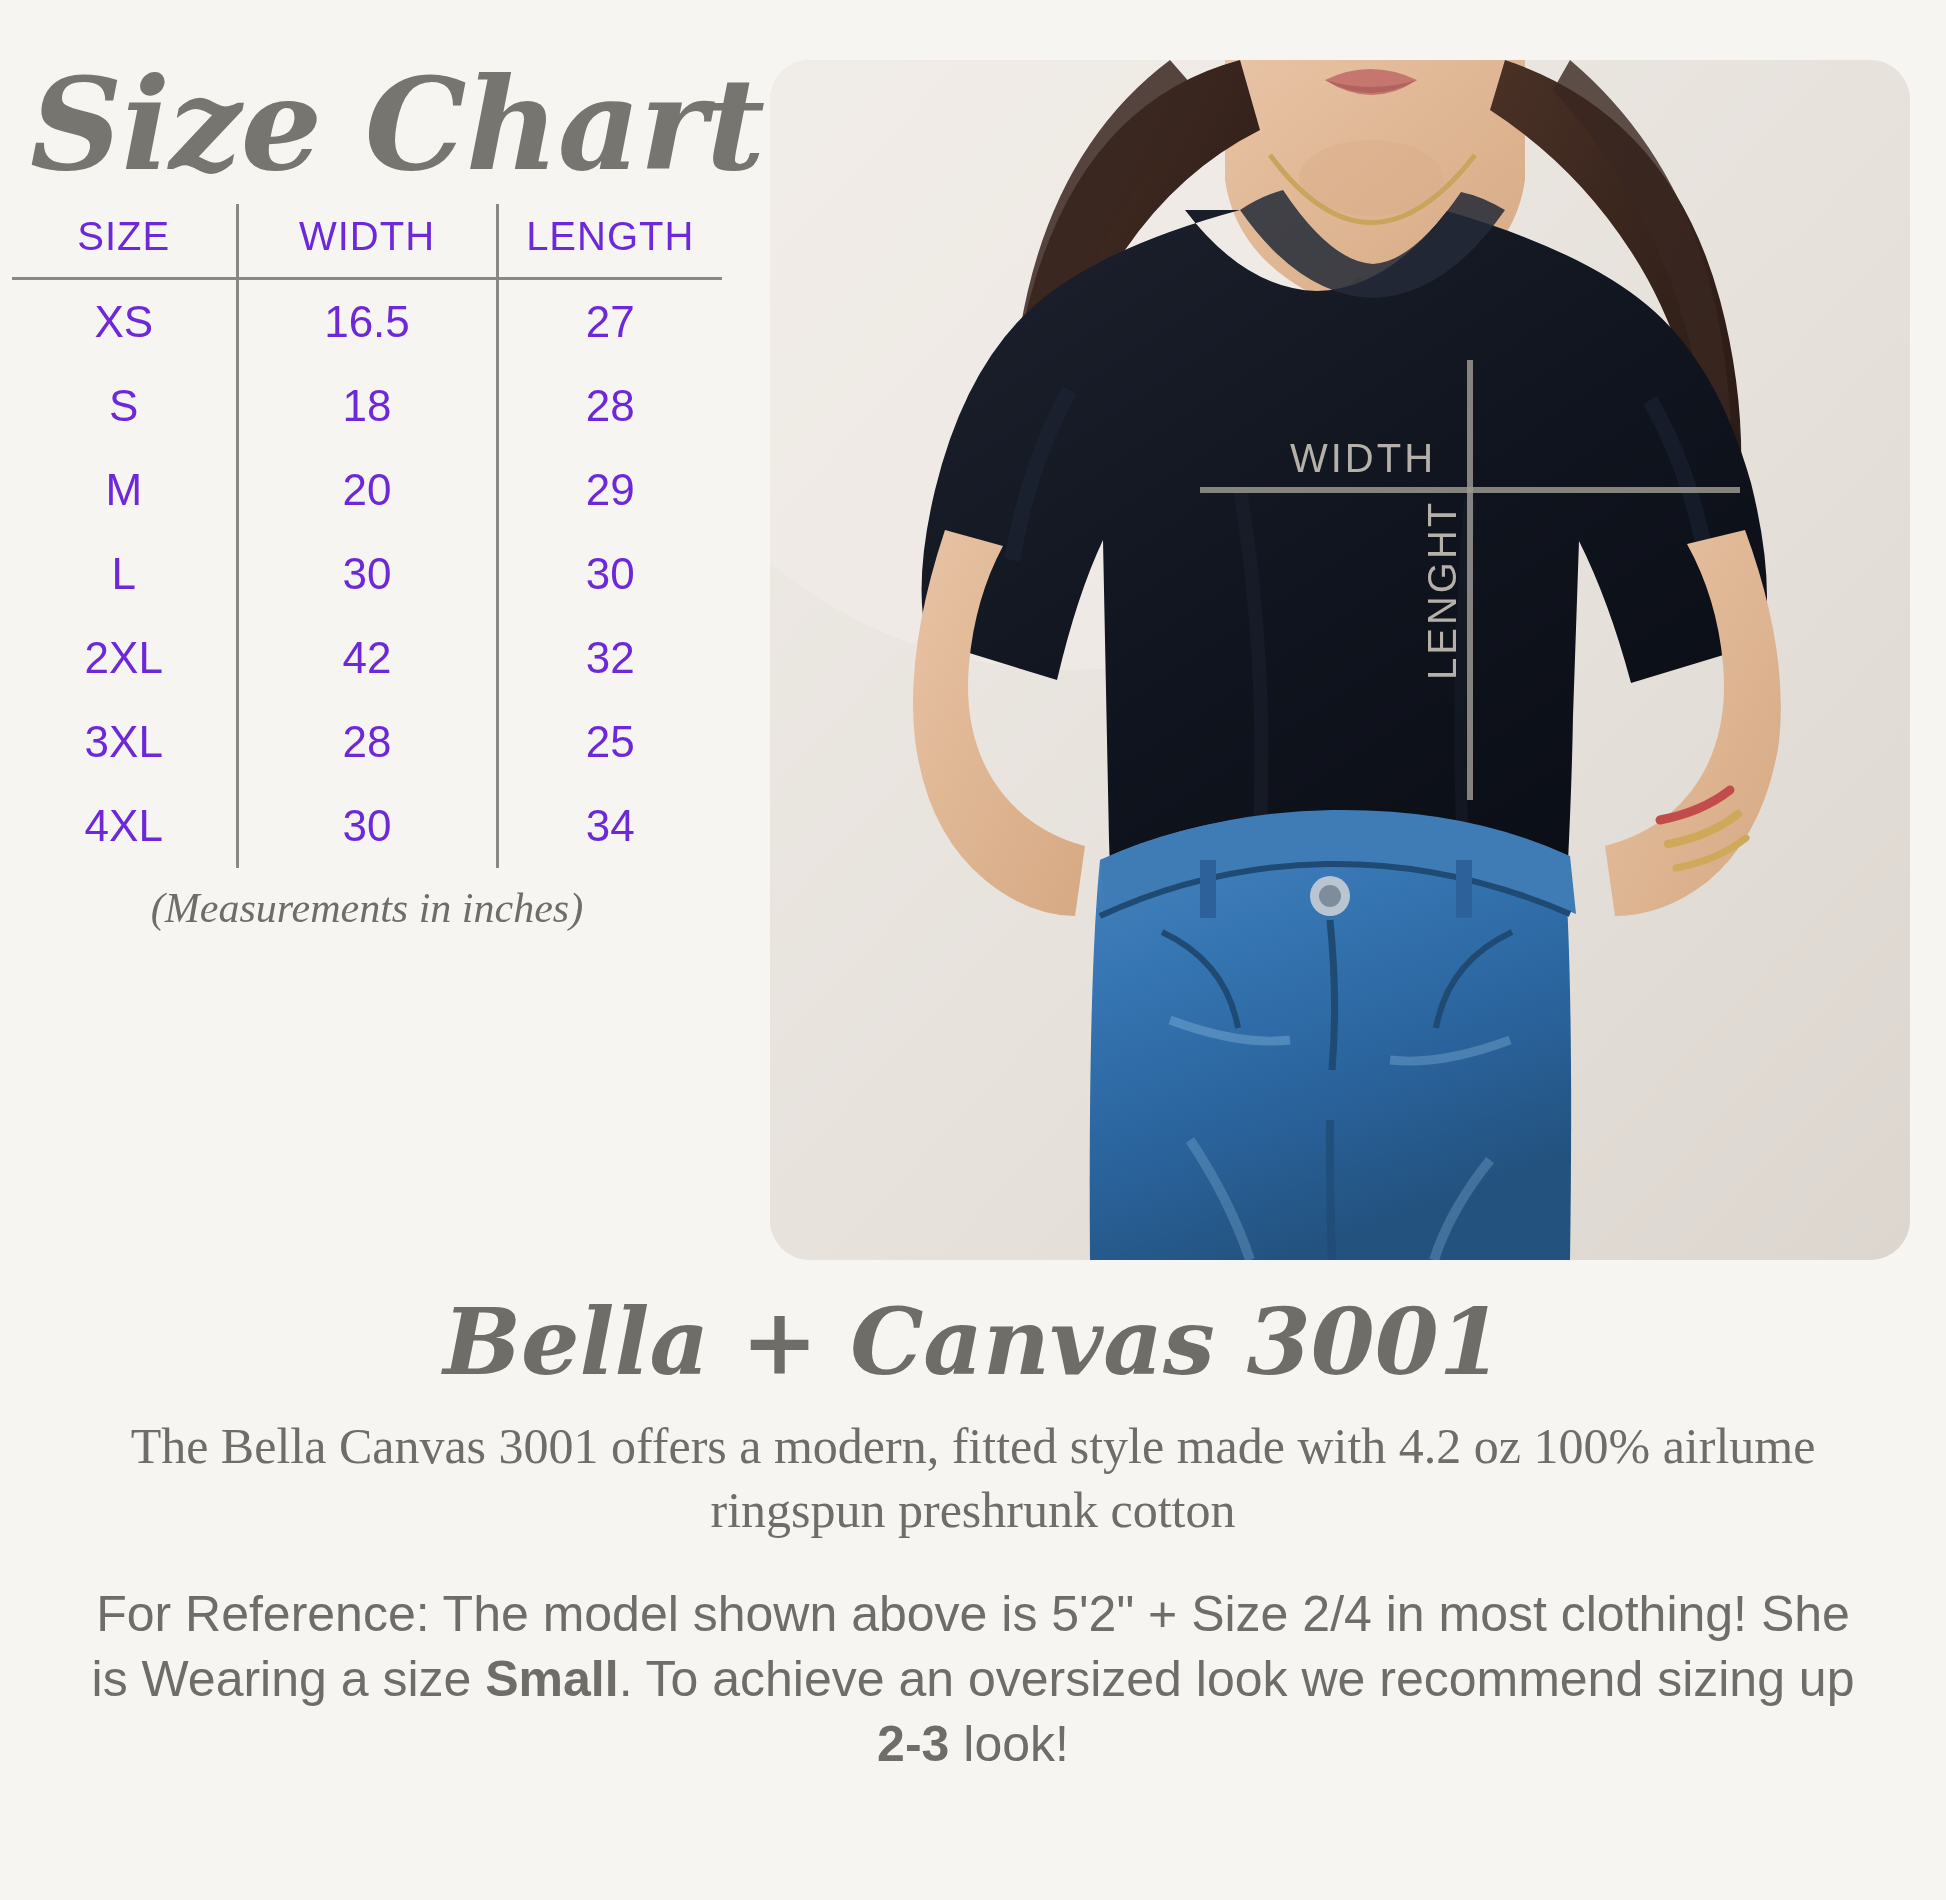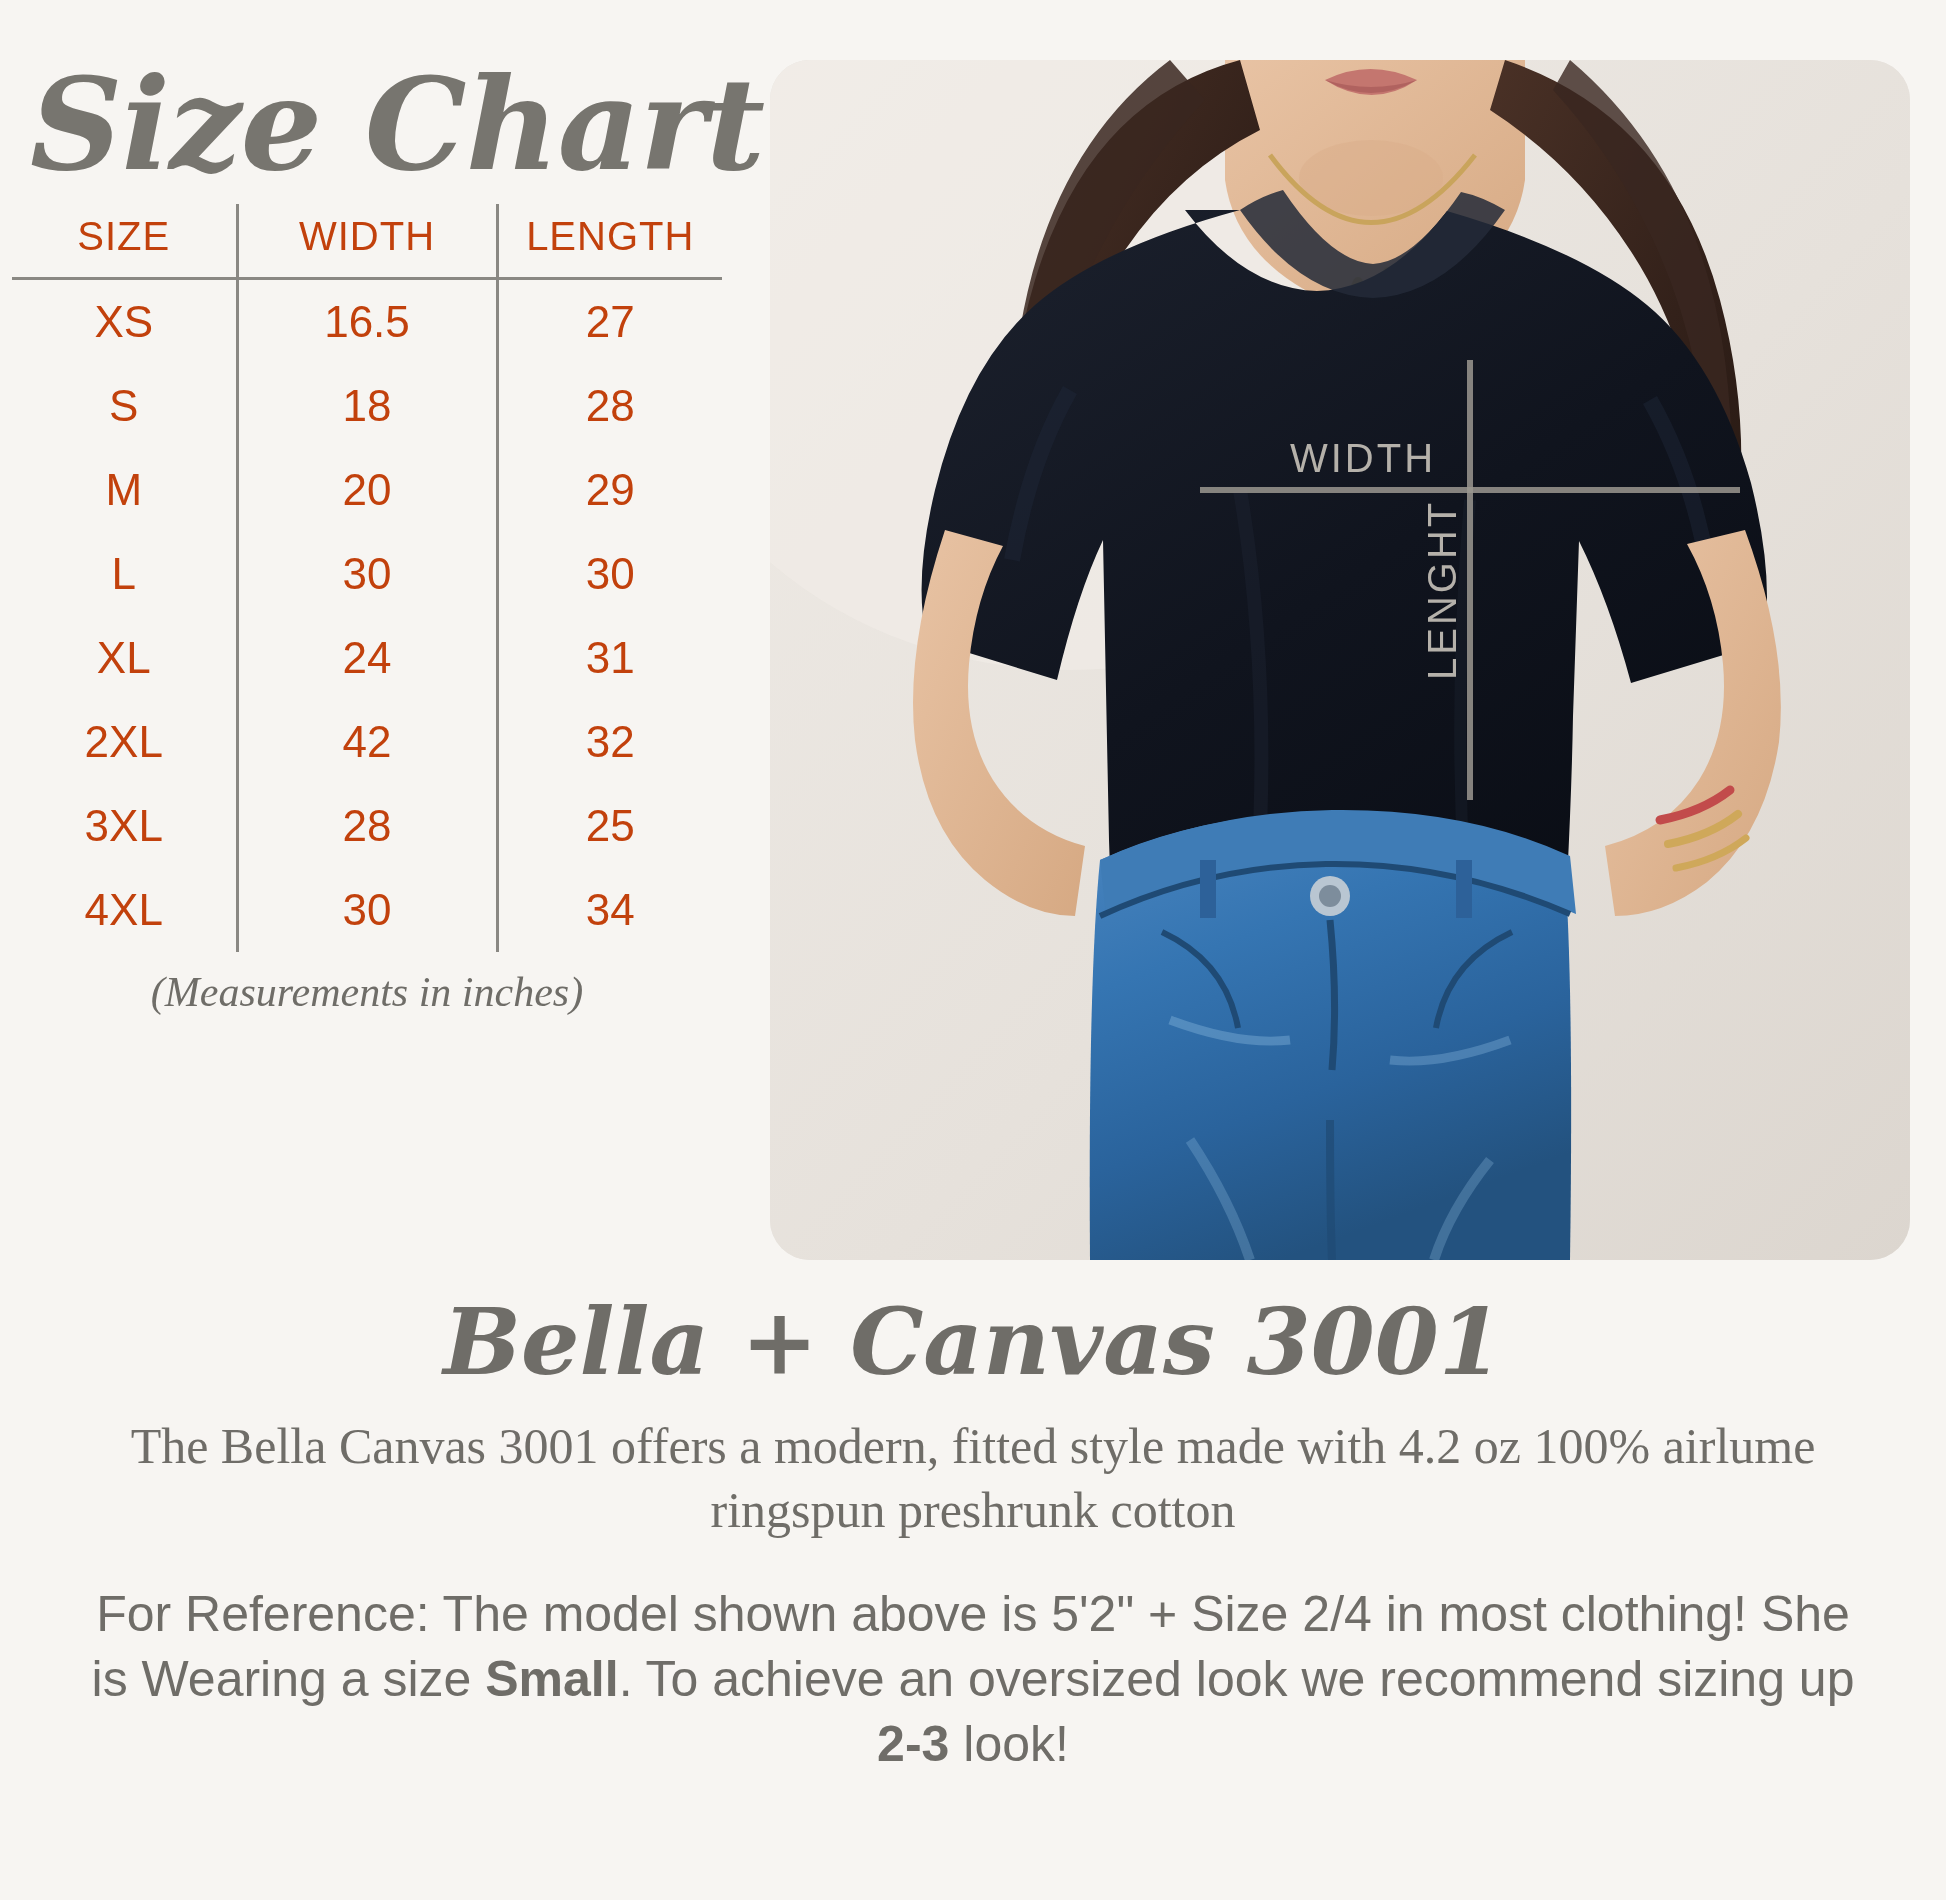--- a/index.html
+++ b/index.html
@@ -36,21 +36,21 @@
     padding-left: 18px;
     margin-bottom: 16px;
   }
 
   table.size-table {
     border-collapse: collapse;
     width: 710px;
     table-layout: fixed;
   }
   table.size-table th, table.size-table td {
-    color: #c2410c;
+    color: #6d28d9;
     font-family: "Liberation Sans", sans-serif;
     font-weight: 400;
     text-align: center;
   }
   table.size-table th {
     font-size: 40px;
     letter-spacing: 1px;
     padding: 10px 0 18px 0;
     border-bottom: 3px solid #8a8883;
   }
@@ -155,25 +155,20 @@
         </tr>
         <tr>
           <td class="c-size">M</td>
           <td class="c-width">20</td>
           <td class="c-length">29</td>
         </tr>
         <tr>
           <td class="c-size">L</td>
           <td class="c-width">30</td>
           <td class="c-length">30</td>
-        </tr>
-        <tr>
-          <td class="c-size">XL</td>
-          <td class="c-width">24</td>
-          <td class="c-length">31</td>
         </tr>
         <tr>
           <td class="c-size">2XL</td>
           <td class="c-width">42</td>
           <td class="c-length">32</td>
         </tr>
         <tr>
           <td class="c-size">3XL</td>
           <td class="c-width">28</td>
           <td class="c-length">25</td>

